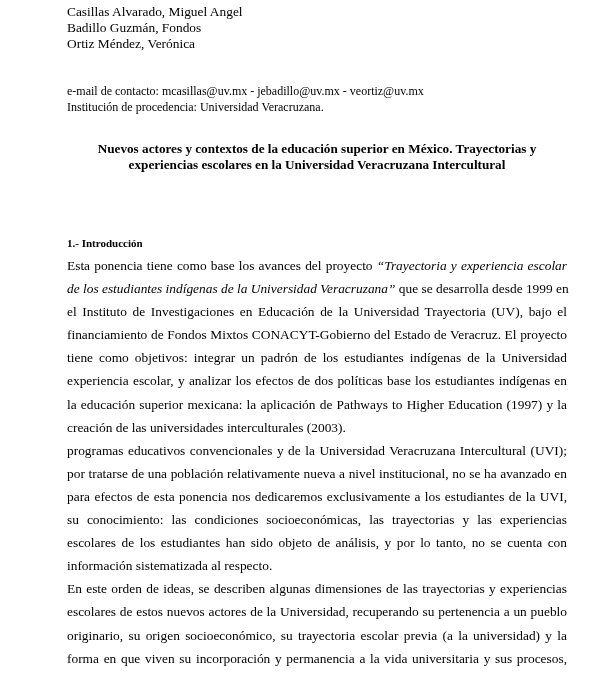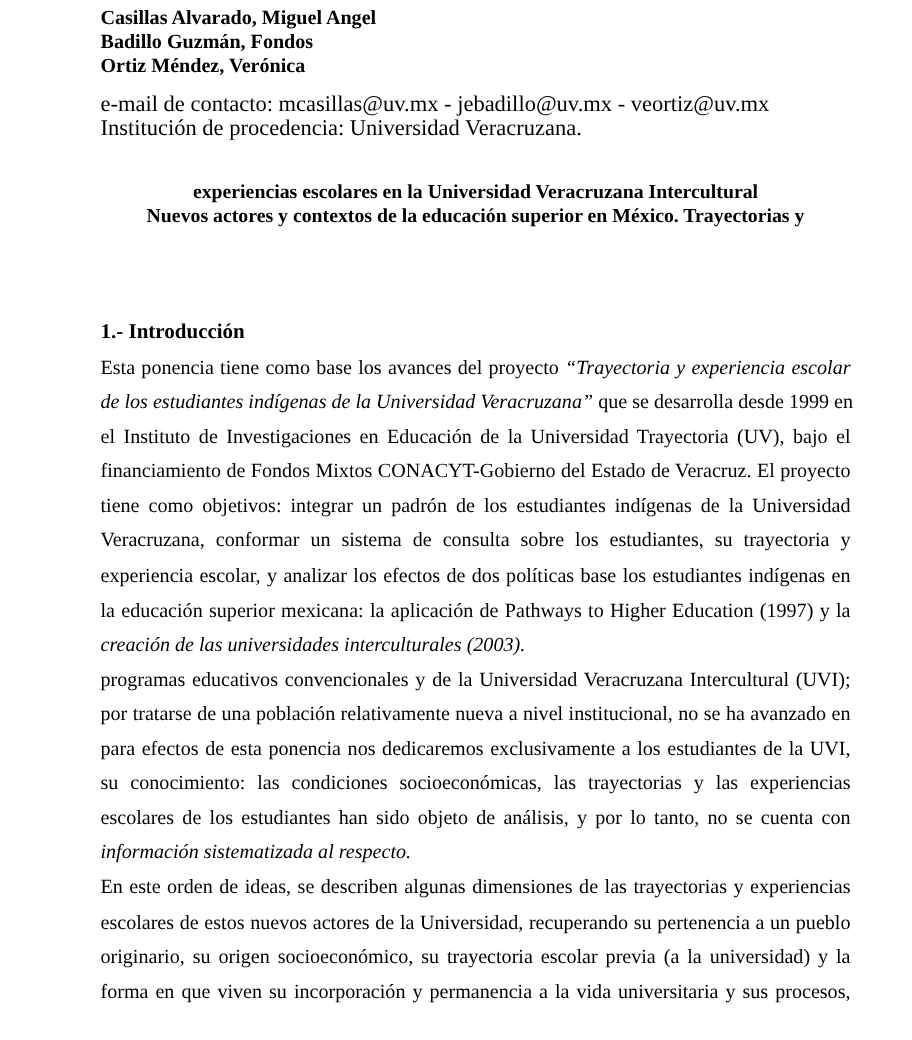--- a/index.html
+++ b/index.html
@@ -1,57 +1,56 @@
 <!DOCTYPE html>
 <html><head>
 <meta charset="utf-8">
 <style>
   html, body { margin: 0; padding: 0; background: #ffffff; }
   body { width: 608px; height: 693px; overflow: hidden; position: relative;
          font-family: "Liberation Serif", "DejaVu Serif", serif; color: #000; }
   .page { position: absolute; left: 67px; top: 4px; width: 500px; }
-  .authors { font-size: 13.4px; line-height: 16px; font-weight: bold; }
+  .authors { font-size: 13.4px; line-height: 16px; }
   .authors div { white-space: nowrap; }
-  .contact { margin-top: 10px; font-size: 15px; line-height: 16px; }
+  .contact { margin-top: 31px; font-size: 12px; line-height: 16px; }
   .contact div { white-space: nowrap; }
   .title { margin-top: 26px; font-weight: bold; font-size: 13.2px; line-height: 16px;
            text-align: center; }
   .title div { white-space: nowrap; }
-  .heading { margin-top: 61px; font-weight: bold; font-size: 14px; line-height: 18px; }
+  .heading { margin-top: 61px; font-weight: bold; font-size: 11px; line-height: 18px; }
   .body { font-size: 13.4px; line-height: 23.1px; text-align: justify; margin-top: 2px; }
   .body p { margin: 0; }
   .body .line { display: block; text-align: justify; text-align-last: justify; white-space: nowrap; }
-  .body .line.last { text-align-last: left; font-style: italic; }
+  .body .line.last { text-align-last: left; }
 </style>
 </head>
 <body>
 
 <div class="page">
   <div class="authors">
     <div>Casillas Alvarado, Miguel Angel</div>
     <div>Badillo Guzmán, Fondos</div>
     <div>Ortiz Méndez, Verónica</div>
   </div>
   <div class="contact">
     <div>e-mail de contacto: mcasillas@uv.mx - jebadillo@uv.mx - veortiz@uv.mx</div>
     <div>Institución de procedencia: Universidad Veracruzana.</div>
   </div>
   <div class="title">
+    <div>Nuevos actores y contextos de la educación superior en México. Trayectorias y</div>
     <div>experiencias escolares en la Universidad Veracruzana Intercultural</div>
-    <div>Nuevos actores y contextos de la educación superior en México. Trayectorias y</div>
   </div>
   <div class="heading">1.- Introducción</div>
   <div class="body" id="body">
       <p>
         <span class="line"><span>Esta ponencia tiene como base los avances del proyecto </span><i>“Trayectoria y experiencia escolar</i></span>
         <span class="line"><i>de los estudiantes indígenas de la Universidad Veracruzana”</i><span> que se desarrolla desde 1999 en</span></span>
         <span class="line"><span>el Instituto de Investigaciones en Educación de la Universidad Trayectoria (UV), bajo el</span></span>
         <span class="line"><span>financiamiento de Fondos Mixtos CONACYT-Gobierno del Estado de Veracruz. El proyecto</span></span>
         <span class="line"><span>tiene como objetivos: integrar un padrón de los estudiantes indígenas de la Universidad</span></span>
-        <span class="line"><span>Veracruzana, conformar un sistema de consulta sobre los estudiantes, su trayectoria y</span></span>
         <span class="line"><span>experiencia escolar, y analizar los efectos de  dos políticas base los estudiantes indígenas en</span></span>
         <span class="line"><span>la educación superior mexicana: la aplicación de Pathways to Higher Education (1997) y la</span></span>
         <span class="line last"><span>creación de las universidades interculturales (2003).</span></span>
       </p>
       <p>
         <span class="line"><span>programas educativos convencionales y de la Universidad Veracruzana Intercultural (UVI);</span></span>
         <span class="line"><span>por tratarse de una población relativamente nueva a nivel institucional, no se ha avanzado en</span></span>
         <span class="line"><span>para efectos de esta ponencia nos dedicaremos exclusivamente a los estudiantes de la UVI,</span></span>
         <span class="line"><span>su conocimiento: las condiciones socioeconómicas, las trayectorias y las experiencias</span></span>
         <span class="line"><span>escolares de los estudiantes han sido objeto de análisis, y por lo tanto, no se cuenta con</span></span>

